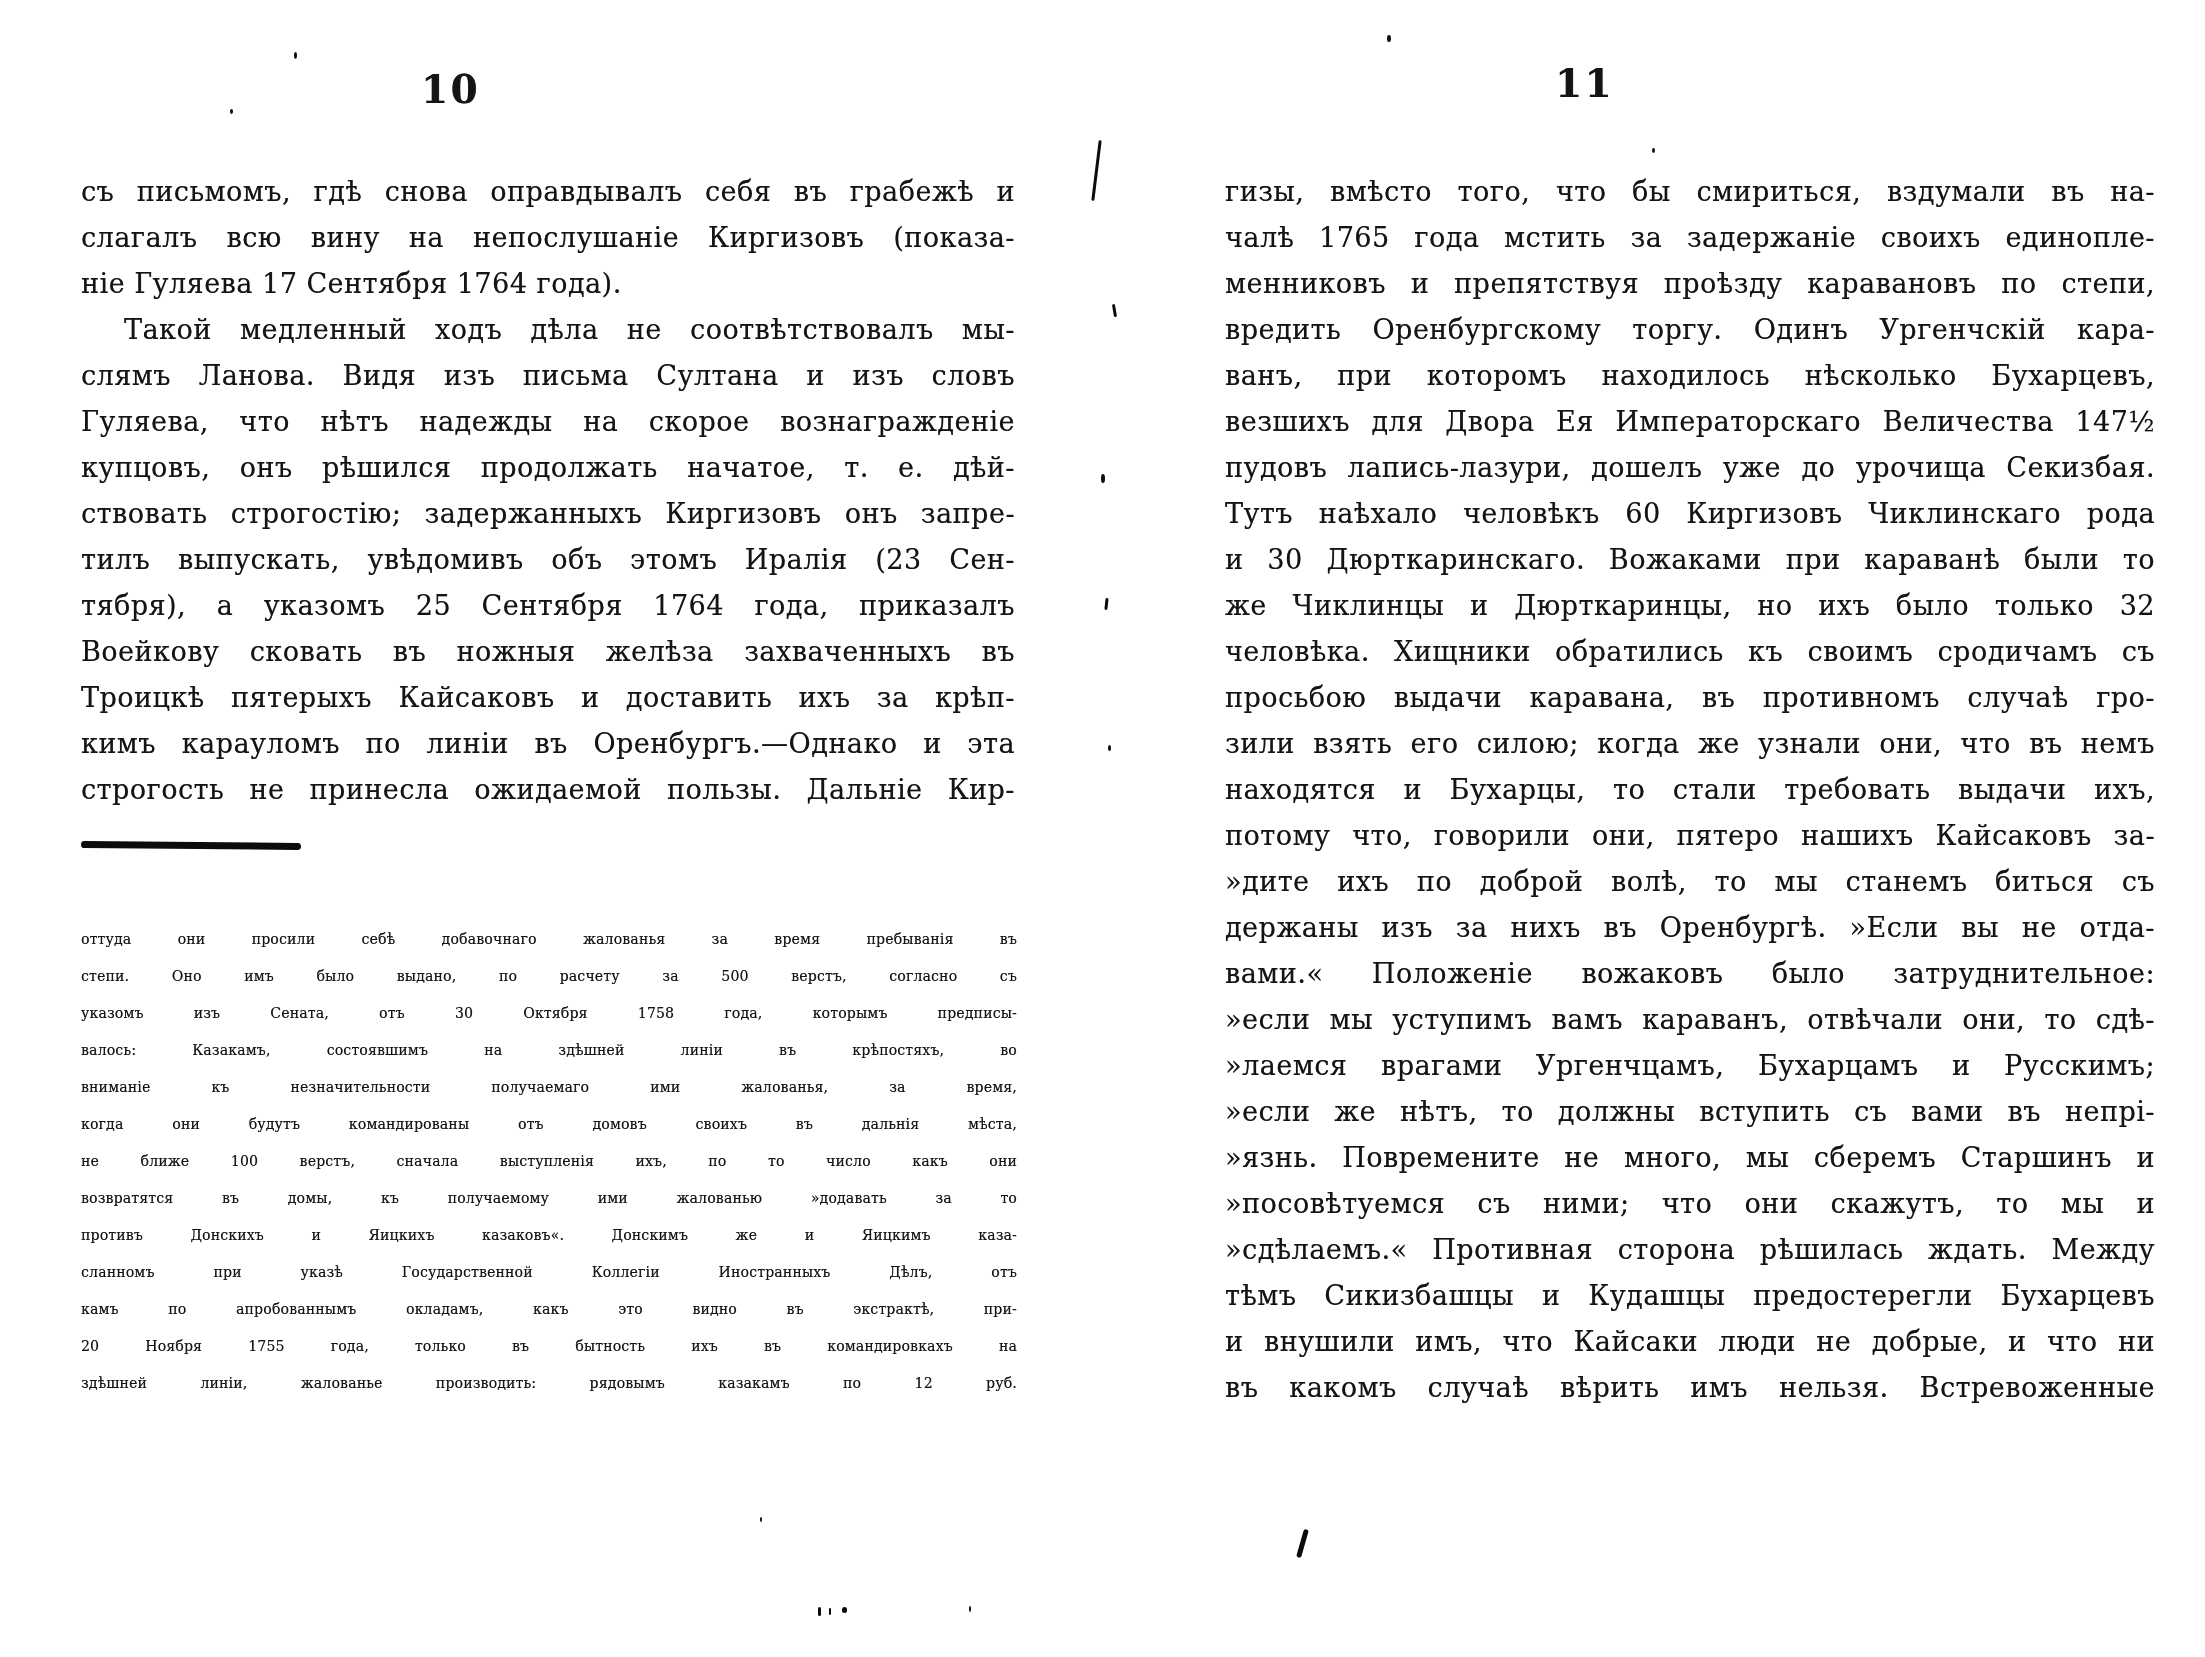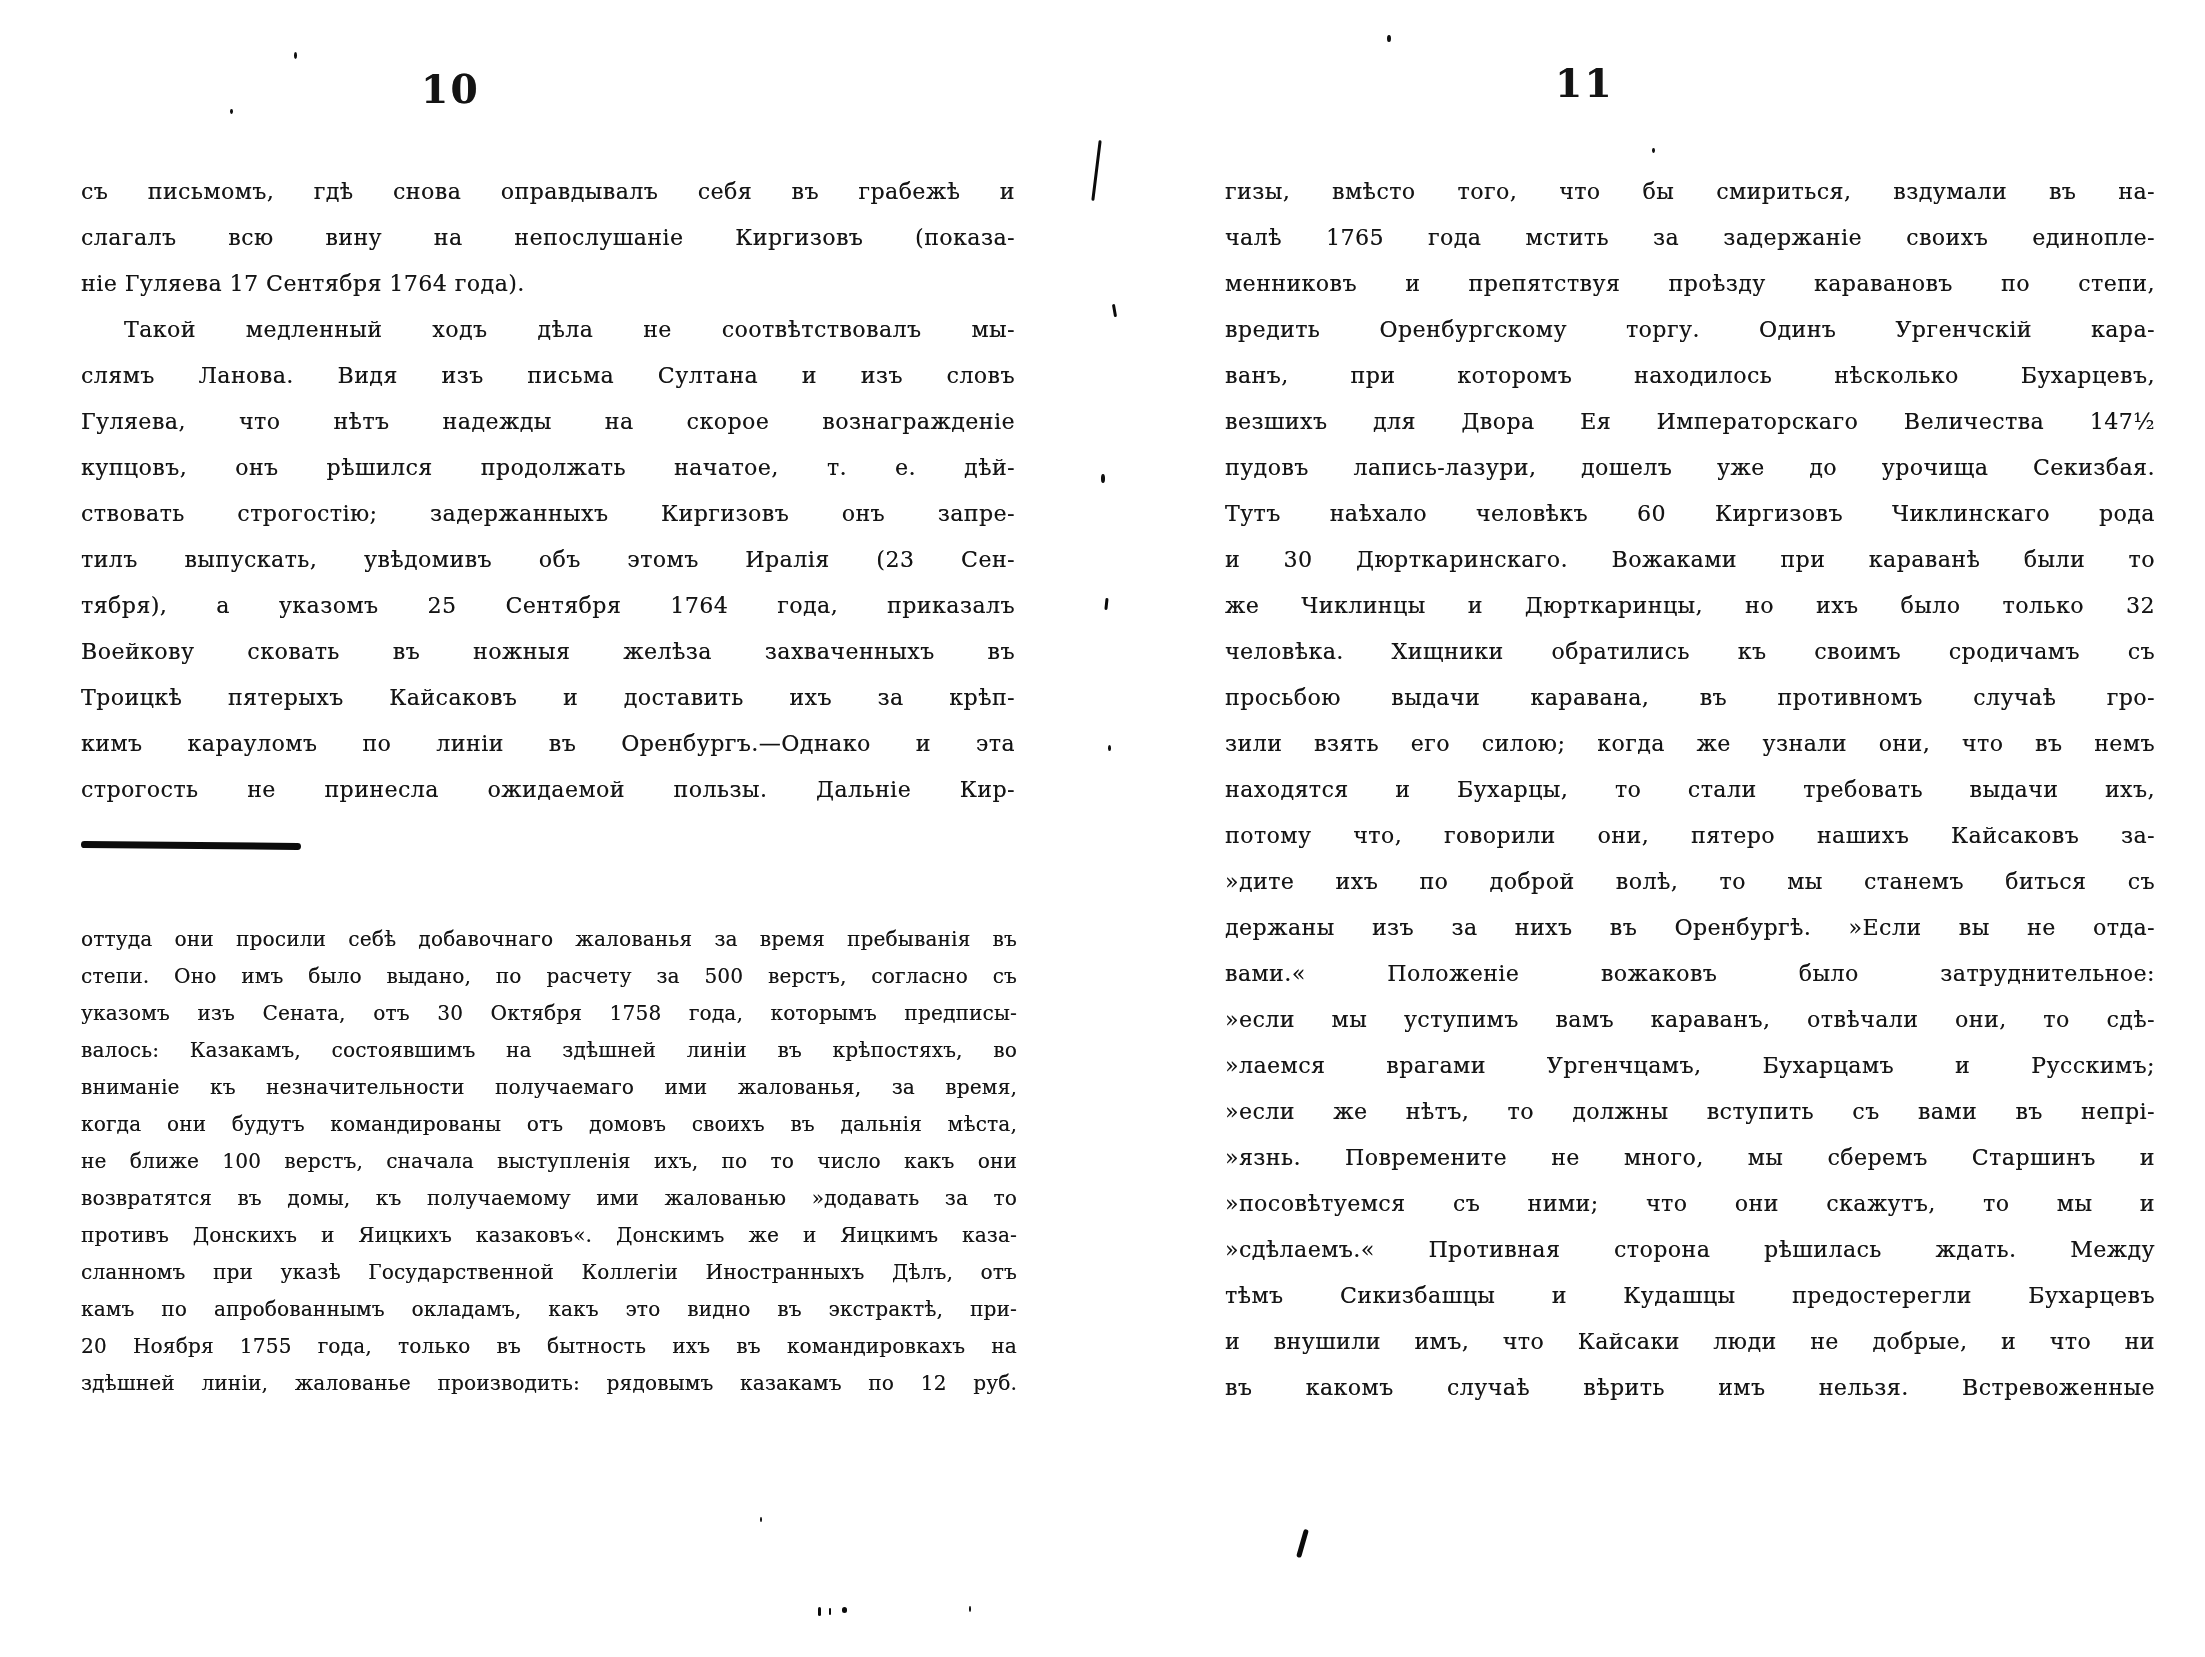--- a/index.html
+++ b/index.html
@@ -24,30 +24,30 @@
   }
   #pn-left  { left: 421px;  top: 66px; }
   #pn-right { left: 1555px; top: 60px; }
 
   .text-col { position: absolute; }
   #left-main  { left: 81px;  top: 169px;  width: 934px; }
   #left-foot  { left: 81px;  top: 921px; width: 936px; }
   #right-main { left: 1225px; top: 169px;  width: 930px; }
 
   .tline {
-    font-size: 22px;
+    font-size: 27px;
     line-height: 46px;
     letter-spacing: 0.5px;
     text-align: justify;
     text-align-last: justify;
     text-shadow: 0.2px 0.2px 0 rgba(0,0,0,0.55);
     white-space: normal;
   }
   #left-foot .tline {
-    font-size: 20px;
+    font-size: 14px;
     line-height: 37px;
     letter-spacing: 0.2px;
   }
   .tline.short  { text-align-last: left; }
   .tline.indent { text-indent: 43px; }
 
   .rule {
     position: absolute;
     left: 81px;
     top: 842px;

